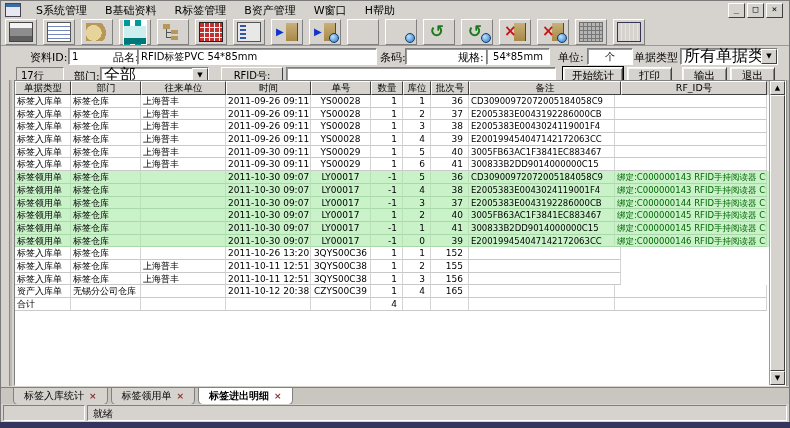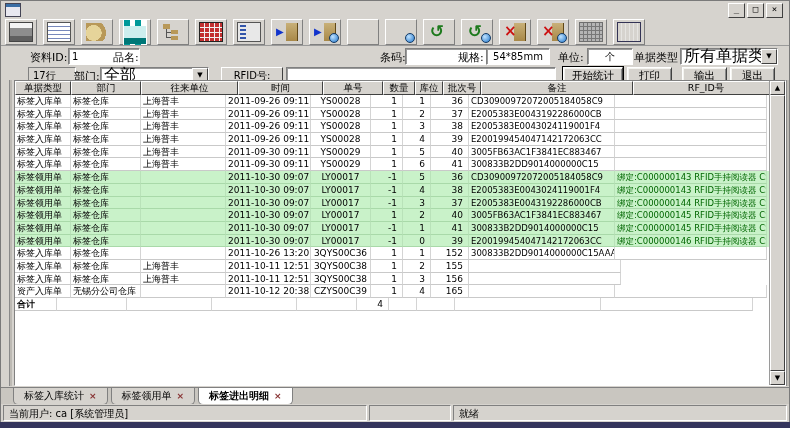--- a/index.html
+++ b/index.html
@@ -103,20 +103,21 @@
   .spanel{border:1px solid;border-color:#808080 #fff #fff #808080;font-size:10px;padding:1px 5px;
           white-space:nowrap;overflow:hidden;box-sizing:border-box}
   #bottomedge{position:absolute;left:0;right:0;bottom:0;height:6px;background:#34345c}
   .gutterline{position:absolute;top:80px;height:306px;width:2px;background:#bdbab4;border-left:1px solid #8a8a8a}
 </style>
 </head>
 <body>
 
 <div id="menubar">
   <span class="app-icon"></span>
+  <span id="menu-items"><span class="menu-item">S系统管理</span><span class="menu-item">B基础资料</span><span class="menu-item">R标签管理</span><span class="menu-item">B资产管理</span><span class="menu-item">W窗口</span><span class="menu-item">H帮助</span></span>
   <span id="win-controls">
     <span class="winbtn">_</span>
     <span class="winbtn">□</span>
     <span class="winbtn">×</span>
   </span>
 </div>
 
 <div id="toolbar">
     <div class="tbtn">
       <i class="ic ic-printer"></i>
@@ -172,53 +173,54 @@
     </div>
     <div class="tbtn">
       <i class="ic ic-rfid"></i>
     </div>
   </div>
 
 <div class="frow" id="frow1">
   <span class="flabel" style="left:30px">资料ID:</span>
   <input class="tinput" style="left: 68px; width: 64px;" value="1">
   <span class="flabel" style="left:113px">品名:</span>
+  <input class="tinput" style="left: 137px; width: 232px;" value="RFID标签PVC 54*85mm">
   <span class="flabel" style="left:380px">条码:</span>
   <input class="tinput" style="left: 405px; width: 134px;" value="">
   <span class="flabel" style="left:458px">规格:</span>
   <input class="tinput" style="left: 486px; width: 56px; text-align: center;" value="54*85mm">
   <span class="flabel" style="left:558px">单位:</span>
   <input class="tinput" style="left: 587px; width: 38px; text-align: center;" value="个">
   <span class="flabel" style="left:634px">单据类型</span>
   <div class="combo" style="left:680px;width:96px">
     <span class="val">所有单据类型</span>
     <span class="arrow">▼</span>
   </div>
 </div>
 
 <div class="frow" id="frow2">
-  <span class="sunkbox" style="left:28px;width:48px">17行</span>
+  <span class="sunkbox" style="left:16px;width:48px">17行</span>
   <span class="flabel" style="left:74px">部门:</span>
   <div class="combo" style="left:100px;width:107px">
     <span class="val">全部</span>
     <span class="arrow">▼</span>
   </div>
   <span class="raisedbox" style="left:221px;width:62px">RFID号:</span>
   <input class="tinput" style="left: 286px; width: 262px;" value="">
   <span id="action-buttons"><span class="btn focused" style="left: 563px; width: 60px;">开始统计</span><span class="btn" style="left: 627px; width: 45px;">打印</span><span class="btn" style="left: 682px; width: 45px;">输出</span><span class="btn" style="left: 730px; width: 45px;">退出</span></span>
 </div>
 
 <div class="gutterline" style="left:9px"></div>
 <div class="gutterline" style="left:786px"></div>
 
 <div id="grid">
   <div id="thead">
       <span class="th" style="width: 56px;">单据类型</span>
       <span class="th" style="width: 70px;">部门</span>
-      <span class="th" style="width: 97px;">往来单位</span>
+      <span class="th" style="width: 85px;">往来单位</span>
       <span class="th" style="width: 85px;">时间</span>
       <span class="th" style="width: 60px;">单号</span>
       <span class="th" style="width: 32px;">数量</span>
       <span class="th" style="width: 28px;">库位</span>
       <span class="th" style="width: 38px; font-family: Liberation Serif, serif;">批次号</span>
       <span class="th" style="width: 152px;">备注</span>
       <span class="th" style="width: 146px;">RF_ID号</span>
     </div>
   <div id="tbody">
       <div class="tr">
@@ -367,21 +369,20 @@
       </div>
       <div class="tr">
         <span class="td" style="width: 56px;">标签入库单</span>
         <span class="td" style="width: 70px;">标签仓库</span>
         <span class="td" style="width: 85px;"></span>
         <span class="td c" style="width: 85px;">2011-10-26 13:20</span>
         <span class="td c" style="width: 60px;">3QYS00C36</span>
         <span class="td r" style="width: 32px;">1</span>
         <span class="td r" style="width: 28px;">1</span>
         <span class="td r" style="width: 38px;">152</span>
-        <span class="td rfid" style="width: 146px;">300833B2DD9014000000C15AAA</span>
         <span class="td remark" style="width: 152px;"></span>
       </div>
       <div class="tr">
         <span class="td" style="width: 56px;">标签入库单</span>
         <span class="td" style="width: 70px;">标签仓库</span>
         <span class="td" style="width: 85px;">上海普丰</span>
         <span class="td c" style="width: 85px;">2011-10-11 12:51</span>
         <span class="td c" style="width: 60px;">3QYS00C38</span>
         <span class="td r" style="width: 32px;">1</span>
         <span class="td r" style="width: 28px;">2</span>
@@ -405,21 +406,21 @@
         <span class="td" style="width: 85px;"></span>
         <span class="td c" style="width: 85px;">2011-10-12 20:38</span>
         <span class="td c" style="width: 60px;">CZYS00C39</span>
         <span class="td r" style="width: 32px;">1</span>
         <span class="td r" style="width: 28px;">4</span>
         <span class="td r" style="width: 38px;">165</span>
         <span class="td rfid" style="width: 146px;"></span>
         <span class="td remark" style="width: 152px;"></span>
       </div>
       <div class="tr">
-        <span class="td" style="width: 42px; font-weight: bold;">合计</span>
+        <span class="td" style="width: 56px;">合计</span>
         <span class="td" style="width: 70px;"></span>
         <span class="td" style="width: 85px;"></span>
         <span class="td c" style="width: 85px;"></span>
         <span class="td c" style="width: 60px;"></span>
         <span class="td r" style="width: 32px;">4</span>
         <span class="td r" style="width: 28px;"></span>
         <span class="td r" style="width: 38px;"></span>
         <span class="td rfid" style="width: 146px;"></span>
         <span class="td remark" style="width: 152px;"></span>
       </div>
@@ -440,18 +441,17 @@
       <span>标签领用单</span>
       <span class="tabx">×</span>
     </div>
     <div class="tab active">
       <span>标签进出明细</span>
       <span class="tabx">×</span>
     </div>
   </div>
 
 <div id="statusbar">
-    <span class="spanel" style="width: 364px;">当前用户: ca [系统管理员]</span>
     <span class="spanel" style="width: 82px;"></span>
     <span class="spanel" style="width: 102px; flex: 1 1 0%;">就绪</span>
   </div>
 
 <div id="bottomedge"></div>
 
 </body></html>

